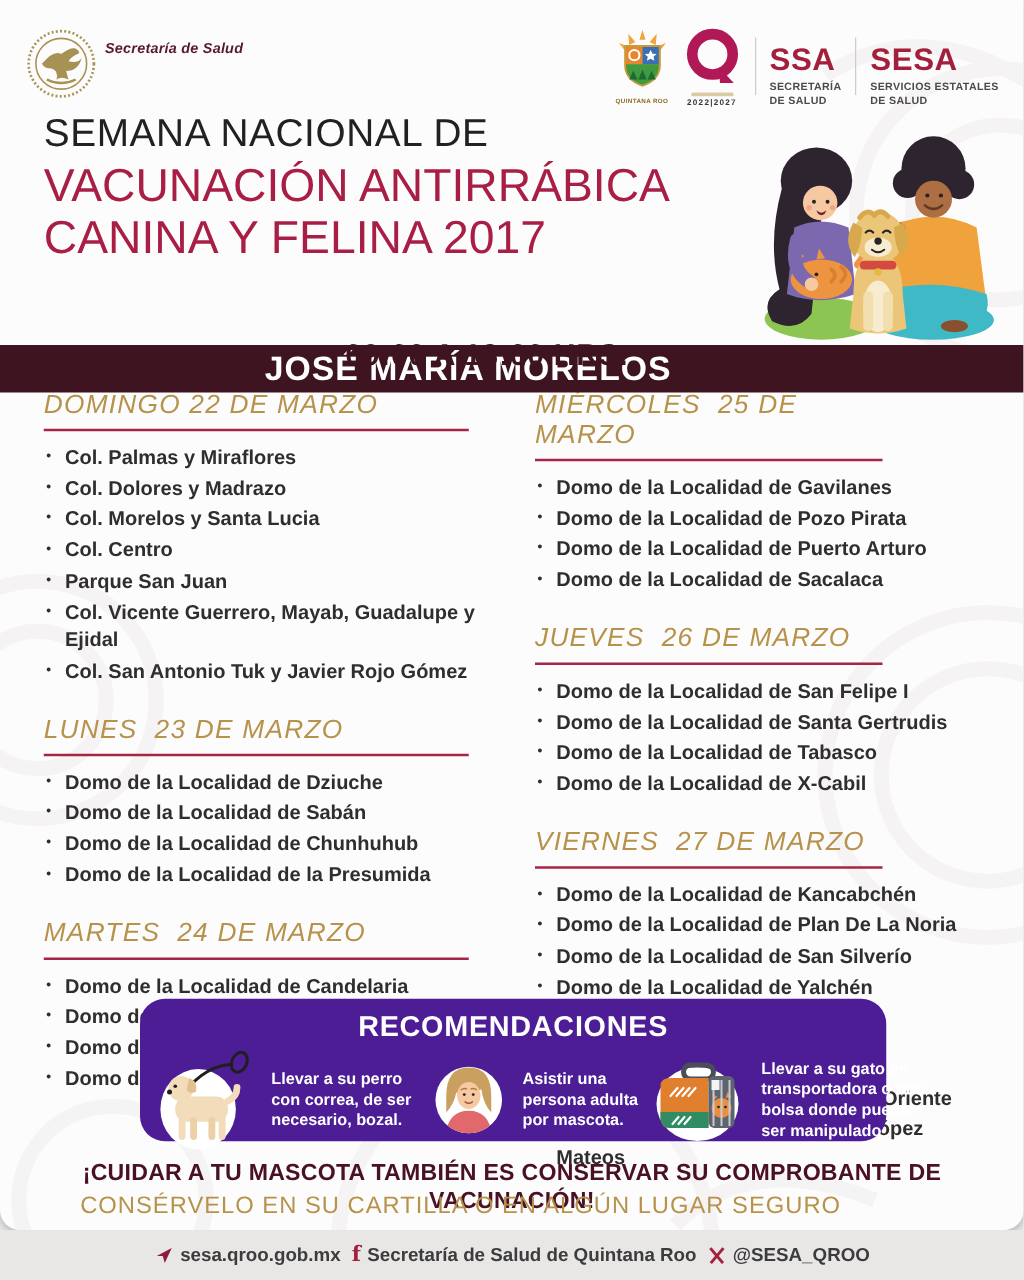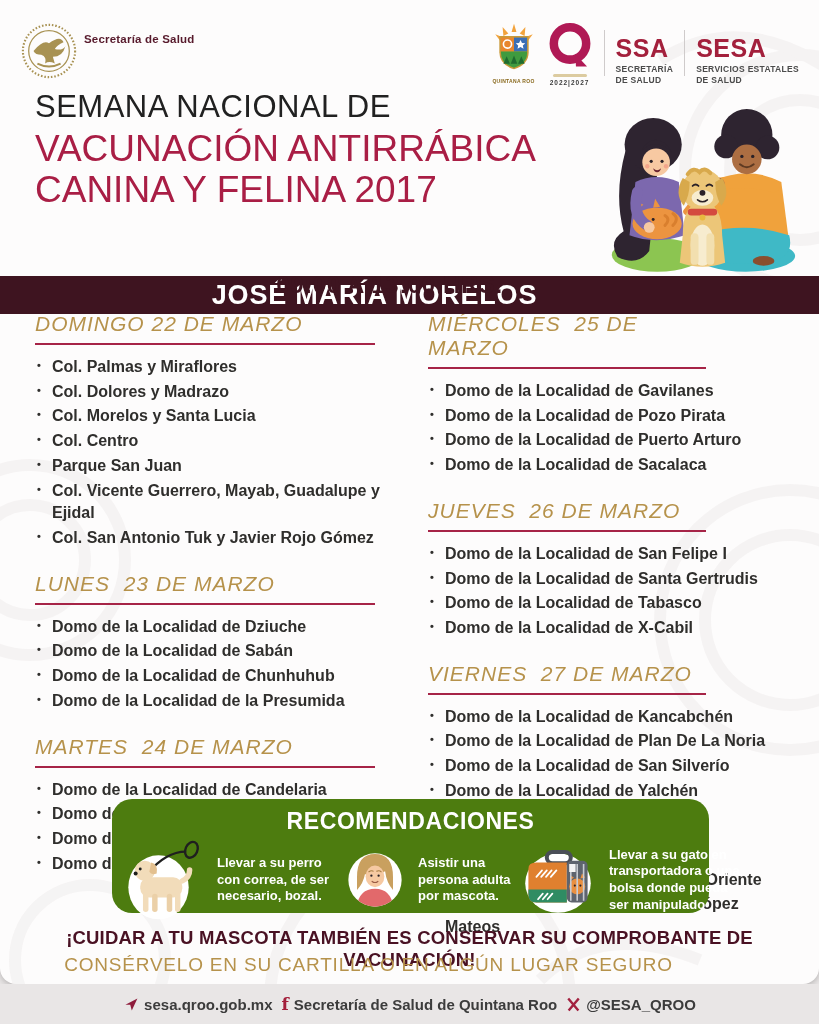--- a/index.html
+++ b/index.html
@@ -6,21 +6,21 @@
   body{width:819px;height:1024px;background:#E9E6E6;font-family:"Liberation Sans",sans-serif;-webkit-font-smoothing:antialiased;}
   .poster{position:relative;width:819px;height:1024px;overflow:hidden;background:#E9E6E6;}
   .content{position:absolute;left:0;top:0;right:0;bottom:40px;background:#FDFCFC;border-radius:0 0 16px 16px;box-shadow:0 2px 6px rgba(0,0,0,.22);overflow:hidden;}
   .watermark{position:absolute;left:0;top:0;z-index:0;opacity:.6;}
   .layer{position:absolute;z-index:2;}
 
   
   .brand-salud{left:20px;top:22px;display:flex;align-items:flex-start;gap:6px;}
   .salud-text-col{display:flex;flex-direction:column;margin-top:8px;}
   .salud-name{font-family:"DejaVu Serif",serif;font-weight:bold;font-size:36px;line-height:1;color:#7E1F3C;}
-  .salud-sub{font-size:11.5px;font-weight:bold;color:#571A2C;margin-top:3px;letter-spacing:.2px;}
+  .salud-sub{font-size:11.5px;font-weight:bold;color:#571A2C;margin-top:3px;letter-spacing:.2px;font-style:italic;}
   .gov-logos{right:20px;top:20px;display:flex;align-items:center;gap:11px;}
   .logo-caption{font-size:5px;font-weight:bold;color:#8A6A1F;text-align:center;letter-spacing:.3px;margin-top:2px;}
   .q-block{display:flex;flex-direction:column;align-items:center;}
   .q-tinybar{width:34px;height:3px;background:#DCCBA0;border-radius:2px;margin-top:3px;}
   .q-caption{font-size:6.5px;font-weight:bold;color:#3A3A3A;letter-spacing:1px;margin-top:2px;}
   .vdiv{width:1px;height:46px;background:#CFCBCB;}
   .acro-block{display:flex;flex-direction:column;line-height:1;}
   .acro{font-size:25px;font-weight:900;color:#A3203C;letter-spacing:.5px;margin-top:16px;}
   .acro-sub{font-size:8.5px;font-weight:bold;color:#4B4B4B;letter-spacing:.3px;margin-top:3px;line-height:1.3;}
 
@@ -44,21 +44,21 @@
   .day-header{font-size:21px;font-weight:500;font-style:italic;color:#B6924B;letter-spacing:1px;margin:22px 0 11px 0;padding-bottom:7px;border-bottom:2px solid #A62447;white-space:pre-wrap;box-sizing:border-box;}
   .day-section:first-child .day-header{margin-top:0;}
   .col-left .day-header{width:340px;}
   .col-right .day-header{width:278px;}
   .loc-list{margin:0;padding:0;list-style:none;}
   .loc-item{position:relative;padding-left:17px;font-size:16px;font-weight:600;color:#2F2E2C;line-height:1.42;margin:2px 0;}
   .loc-item::before{content:"•";position:absolute;left:2px;top:2px;font-size:11px;color:#2F2E2C;}
   .col-right .loc-item{max-width:352px;}
 
   
-  .recommendations{left:112px;top:799px;width:597px;height:114px;background:#4d7c0f;border-radius:20px;z-index:4;color:#fff;}
+  .recommendations{left:112px;top:799px;width:597px;height:114px;background:#4c1d95;border-radius:20px;z-index:4;color:#fff;}
   .rec-title{text-align:center;font-size:23px;font-weight:900;letter-spacing:.6px;margin-top:9px;}
   .rec-items{display:flex;align-items:center;padding:2px 12px 0 6px;}
   .rec-item{display:flex;align-items:center;gap:7px;flex:1;}
   .rec-text{font-size:13px;font-weight:700;line-height:1.28;}
   .rec-text.w1{width:122px;} .rec-text.w2{width:96px;} .rec-text.w3{width:134px;}
   .rec-icon{flex:0 0 auto;}
 
   
   .notice-1{left:0;top:927px;width:819px;text-align:center;font-size:18.5px;font-weight:900;color:#491123;letter-spacing:.2px;z-index:2;}
   .notice-2{left:0;top:954px;width:737px;text-align:center;font-size:19px;font-weight:400;color:#B6924B;letter-spacing:.8px;z-index:2;}

